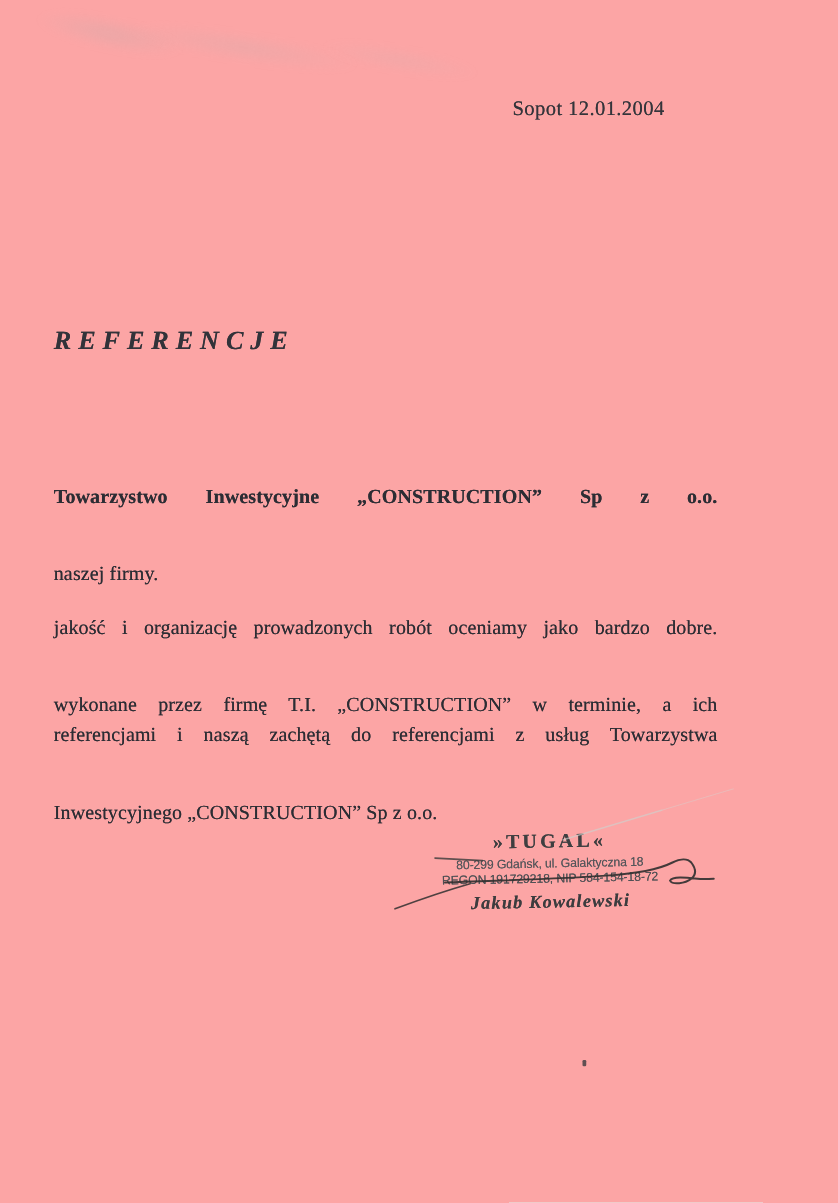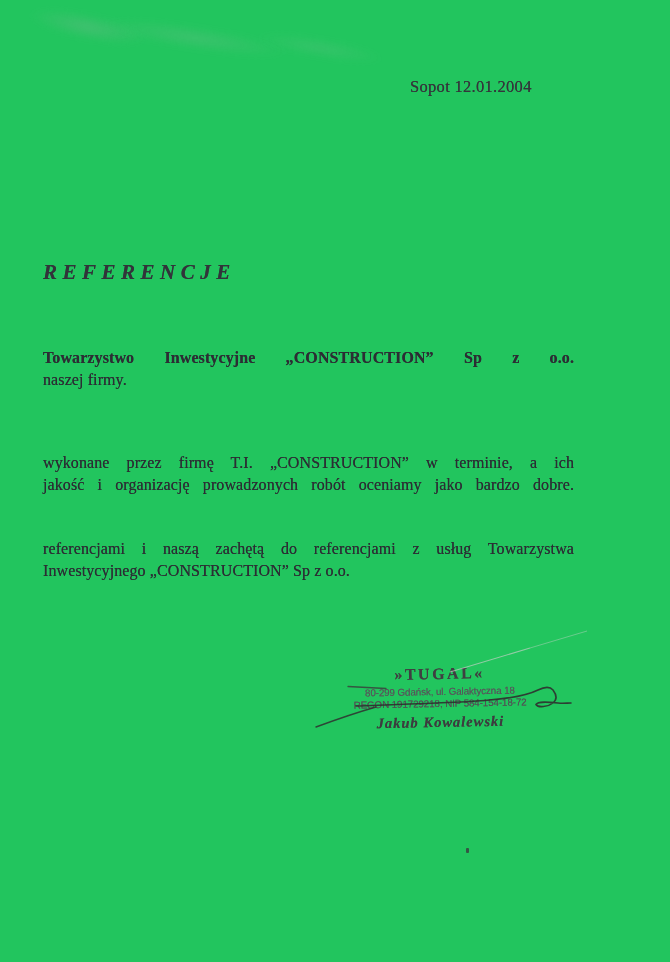--- a/index.html
+++ b/index.html
@@ -1,21 +1,21 @@
 <!DOCTYPE html>
 <html><head>
 <meta charset="utf-8">
 <title></title>
 <style>
   html,body{margin:0;padding:0;background:#e8e8e8;}
   .page{
     position:relative;
     width:670px;height:962px;
     margin:0 auto;
-    background:#22c55e;
+    background:#fca5a5;
     overflow:hidden;
     font-family:"Liberation Serif","DejaVu Serif",serif;
     color:#2c2d34;
   }
   
   .smudge{position:absolute;border-radius:50%;filter:blur(3px);pointer-events:none;}
   .s1{left:28px;top:14px;width:120px;height:26px;transform:rotate(12deg);
       background:radial-gradient(ellipse at center, rgba(175,175,175,.22), rgba(175,175,175,0) 70%);}
   .s2{left:100px;top:26px;width:190px;height:24px;transform:rotate(9deg);
       background:radial-gradient(ellipse at center, rgba(180,180,180,.17), rgba(180,180,180,0) 70%);}
@@ -34,21 +34,21 @@
     text-shadow:0 0 .35px rgba(50,51,58,.85);
   }
   .para{
     position:absolute;left:43px;width:531px;
     font-size:16px;line-height:22px;letter-spacing:.1px;
     text-shadow:0 0 .3px rgba(44,45,52,.85);
   }
   .p1{top:347px;}
   .p2{top:452px;}
   .p3{top:538px;}
-  .ln{white-space:normal;}
+  .ln{white-space:normal;margin-top:40px;}
   .j{text-align:justify;text-align-last:justify;}
   .b{font-weight:bold;}
   .ind{text-indent:47px;}
 
   .stamp{
     position:absolute;left:315px;top:665px;width:250px;
     text-align:center;transform:rotate(-1.1deg);
   }
   .stamp-name{
     font-size:16px;font-weight:bold;letter-spacing:2.5px;
@@ -92,22 +92,22 @@
   <div class="date">Sopot 12.01.2004</div>
 
   <h1 class="title">REFERENCJE</h1>
 
   <div class="para p1">
     <div class="ln j b">Towarzystwo Inwestycyjne „CONSTRUCTION” Sp z o.o.</div>
     <div class="ln">naszej firmy.</div>
   </div>
 
   <div class="para p2">
+    <div class="ln j">jakość i organizację prowadzonych robót oceniamy jako bardzo dobre.</div>
     <div class="ln j">wykonane przez firmę T.I. „CONSTRUCTION” w terminie, a ich</div>
-    <div class="ln j">jakość i organizację prowadzonych robót oceniamy jako bardzo dobre.</div>
   </div>
 
   <div class="para p3">
     <div class="ln j">referencjami i naszą zachętą do referencjami z usług Towarzystwa</div>
     <div class="ln">Inwestycyjnego „CONSTRUCTION” Sp z o.o.</div>
   </div>
 
   <div class="stamp">
     <div class="stamp-name">»TUGAL«</div>
     <div class="stamp-addr">80-299 Gdańsk, ul. Galaktyczna 18</div>

